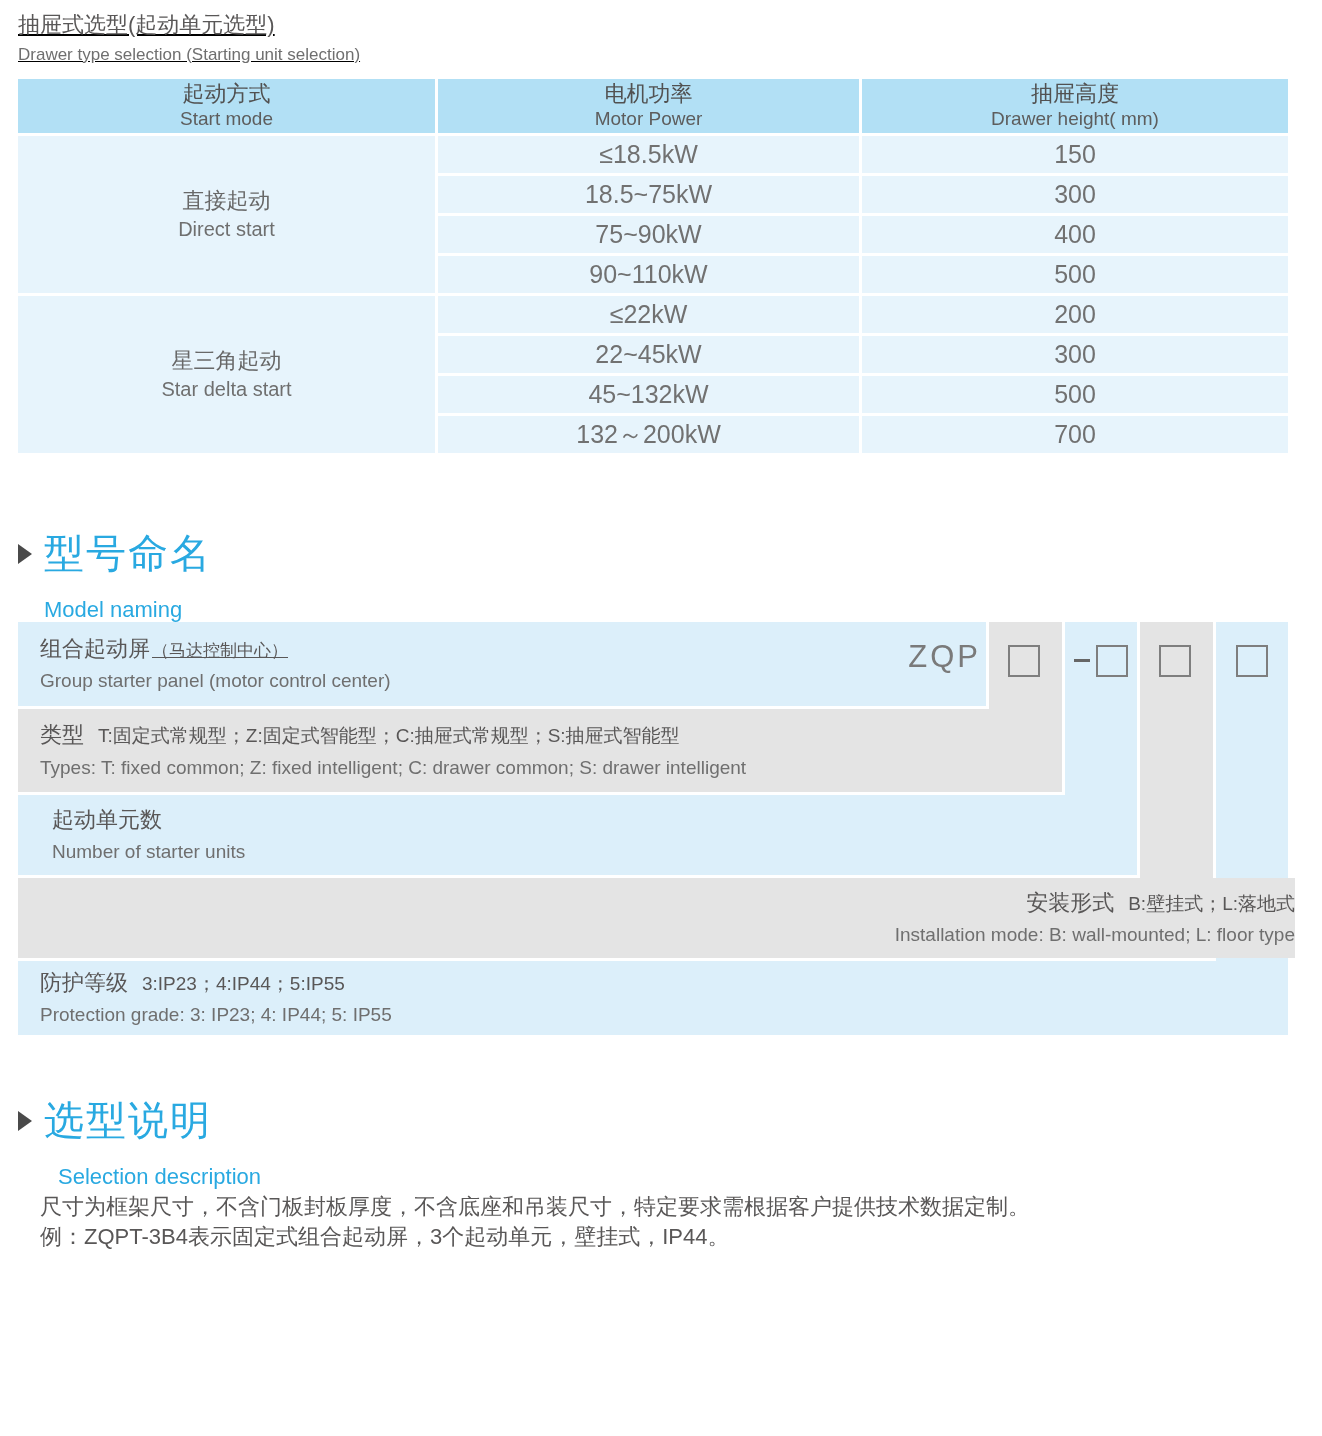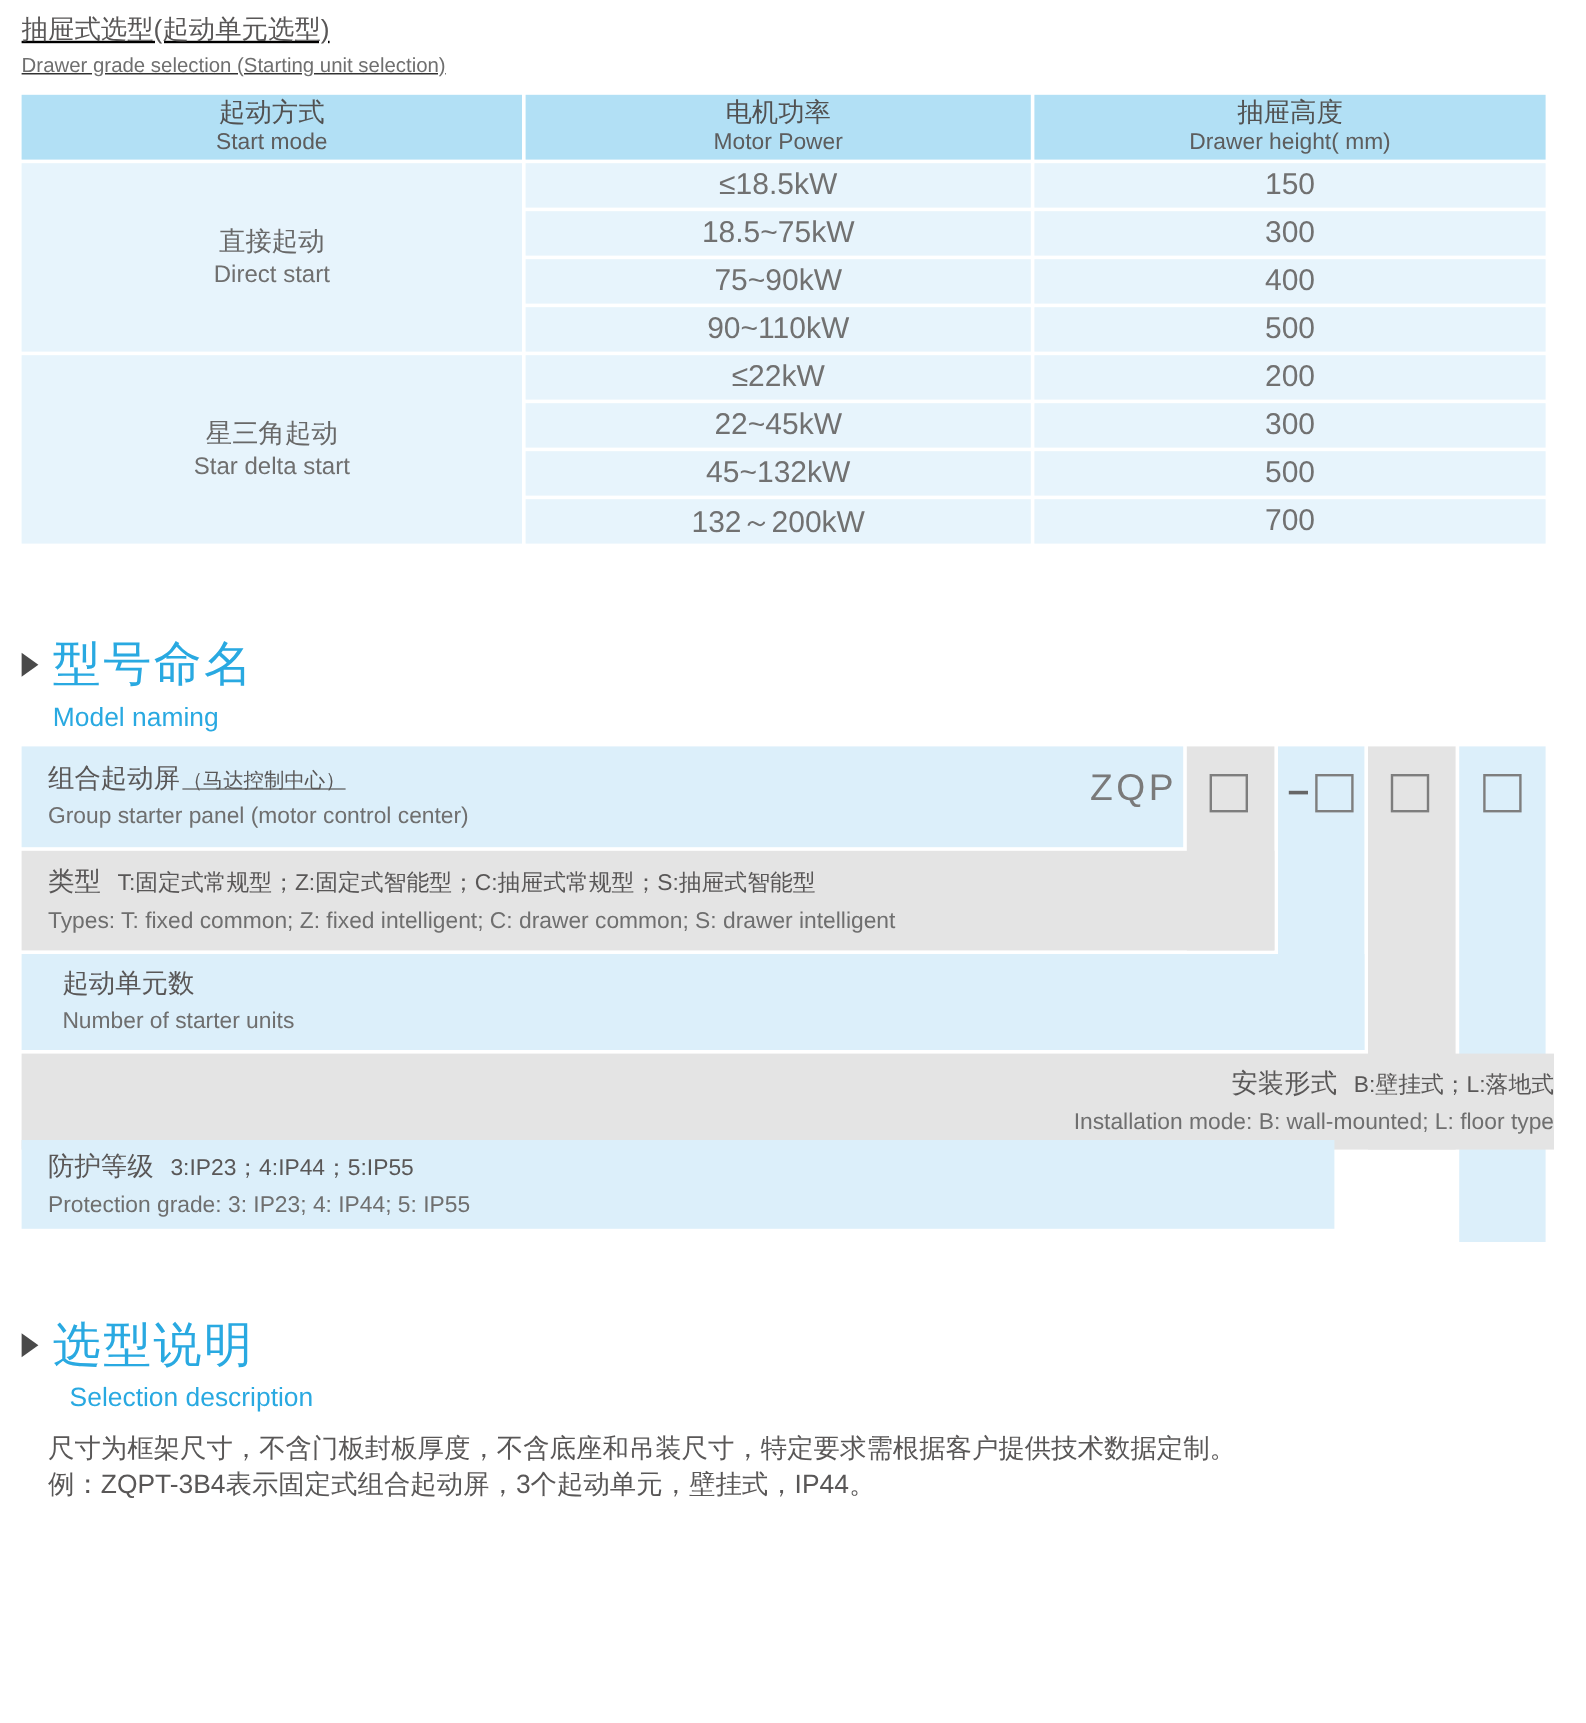--- a/index.html
+++ b/index.html
@@ -39,34 +39,34 @@
   .mode{flex-direction:column;line-height:1.35;}
   .mode .zh{font-size:22px;color:#686868;}
   .mode .en{font-size:20px;color:var(--ink-mid);}
 
   
   .section{position:absolute;left:18px;}
   .sec-title{display:flex;align-items:center;}
   .tri{width:0;height:0;border-left:14px solid #4a4a4a;border-top:10px solid transparent;
        border-bottom:10px solid transparent;margin-right:12px;}
   .sec-zh{font-size:40px;color:var(--accent);letter-spacing:2px;}
-  .sec-en{font-size:22px;color:var(--accent);margin-top:4px;}
+  .sec-en{font-size:22px;color:var(--accent);margin-top:16px;}
 
   
   .diagram{position:absolute;left:18px;top:622px;width:1270px;height:413px;}
   .bar,.tab{position:absolute;}
   .bar{left:0;display:flex;flex-direction:column;justify-content:center;
        padding-left:22px;line-height:1.25;}
   .lb{background:var(--diag-blue);}
   .gr{background:var(--diag-gray);}
   .bar1{top:0;height:84px;width:968px;}
   .bar2{top:87px;height:83px;width:1044px;}
   .bar3{top:173px;height:80px;width:1119px;padding-left:34px;}
   .bar4{top:256px;height:80px;width:1277px;align-items:flex-end;}
-  .bar5{top:328px;height:74px;width:1094px;}
+  .bar5{top:339px;height:74px;width:1270px;}
   .tab1{left:971px;top:0;width:73px;height:170px;}
   .tab2{left:1047px;top:0;width:72px;height:253px;}
   .tab3{left:1122px;top:0;width:73px;height:336px;}
   .tab4{left:1198px;top:0;width:72px;height:413px;}
   .bar .zh-line{font-size:22px;color:var(--ink-dark);}
   .bar .zh-sub{font-size:19px;color:var(--ink-dark);margin-left:14px;}
   .bar1 .zh-sub{font-size:17px;margin-left:2px;text-decoration:underline;}
   .bar .en-line{font-size:19px;color:var(--ink-mid);margin-top:7px;}
   .code-prefix{position:absolute;right:5px;top:16px;font-size:31px;color:#7a7a7a;letter-spacing:3px;}
   .mbox{position:absolute;width:32px;height:32px;border:2px solid var(--box-border);top:23px;}
@@ -80,21 +80,21 @@
   .desc{position:absolute;left:40px;top:1192px;width:1250px;}
   .desc p{margin:0;line-height:30px;}
   .desc .zh{font-size:22px;color:var(--ink-dark);}
   .desc .en{font-size:21px;color:var(--ink-mid);}
 </style>
 </head>
 <body>
 
 <div class="page-header">
   <div class="t-zh">抽屉式选型(起动单元选型)</div>
-  <div class="t-en">Drawer grade selection (Starting unit selection)</div>
+  <div class="t-en">Drawer type selection (Starting unit selection)</div>
 </div>
 
 <div class="sel-table">
   <div class="cell th" style="grid-area:1/1">
     <span class="zh">起动方式</span>
     <span class="en">Start mode</span>
   </div>
   <div class="cell th" style="grid-area:1/2">
     <span class="zh">电机功率</span>
     <span class="en">Motor Power</span>

